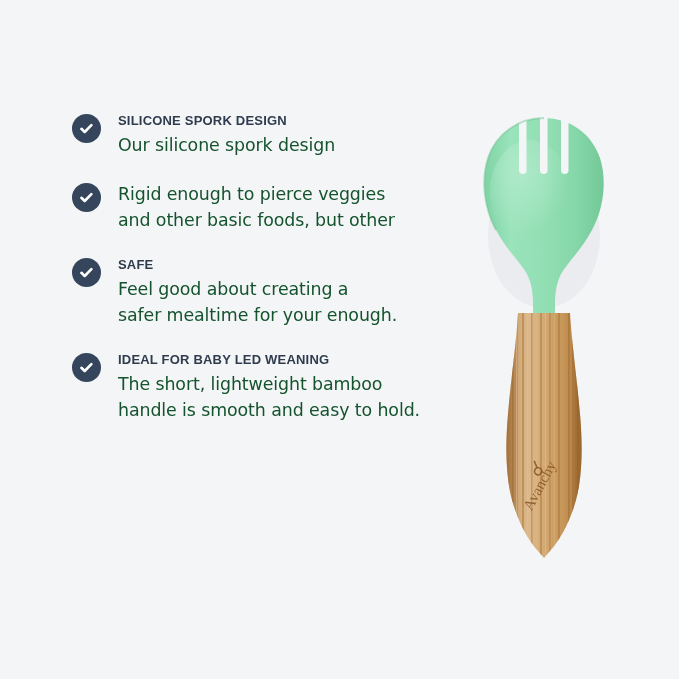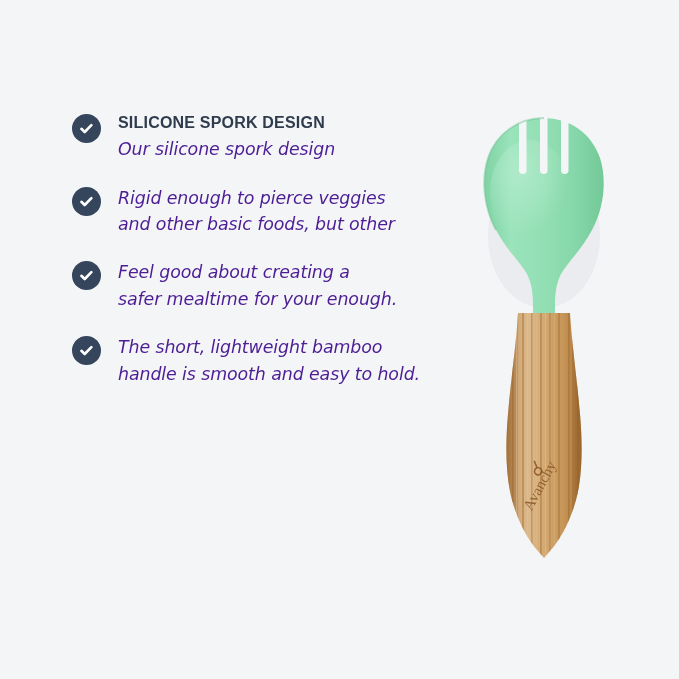--- a/index.html
+++ b/index.html
@@ -45,38 +45,37 @@
     border-radius: 50%;
     background: #34455c;
     display: flex;
     align-items: center;
     justify-content: center;
   }
   .check-badge svg { display: block; }
 
   .feature-title {
     font-family: "Liberation Sans", sans-serif;
-    font-size: 16px;
+    font-size: 13px;
     font-weight: bold;
     letter-spacing: 0.2px;
     color: #2e3c4e;
     line-height: 1.32;
     margin: 0 0 3px 0;
     white-space: nowrap;
   }
 
   .feature-body {
     font-family: "DejaVu Sans", sans-serif;
     font-size: 17.4px;
     font-weight: 400;
-    color: #4c1d95;
+    color: #14532d;
     line-height: 1.52;
     margin: 0;
     letter-spacing: -0.1px;
-    font-style: italic;
   }
   .feature-body .line { display: block; }
 
   
   .product-figure {
     position: absolute;
     left: 462px;
     top: 96px;
     width: 200px;
     height: 500px;
@@ -113,32 +112,34 @@
         <span class="line">and other basic foods, but other</span>
       </p>
     </div>
 
     <div class="feature-item">
       <span class="check-badge">
         <svg width="17" height="17" viewBox="0 0 17 17" aria-hidden="true">
           <path d="M3.4 8.8 L6.7 12.0 L13.4 5.2" fill="none" stroke="#ffffff" stroke-width="2.6" stroke-linecap="round" stroke-linejoin="round"></path>
         </svg>
       </span>
+      <p class="feature-title">SAFE</p>
       <p class="feature-body">
         <span class="line">Feel good about creating a</span>
         <span class="line">safer mealtime for your enough.</span>
       </p>
     </div>
 
     <div class="feature-item">
       <span class="check-badge">
         <svg width="17" height="17" viewBox="0 0 17 17" aria-hidden="true">
           <path d="M3.4 8.8 L6.7 12.0 L13.4 5.2" fill="none" stroke="#ffffff" stroke-width="2.6" stroke-linecap="round" stroke-linejoin="round"></path>
         </svg>
       </span>
+      <p class="feature-title">IDEAL FOR BABY LED WEANING</p>
       <p class="feature-body">
         <span class="line">The short, lightweight bamboo</span>
         <span class="line">handle is smooth and easy to hold.</span>
       </p>
     </div>
 
   </div>
 
   <div class="product-figure">
     <svg width="200" height="500" viewBox="0 0 200 500" aria-hidden="true">

